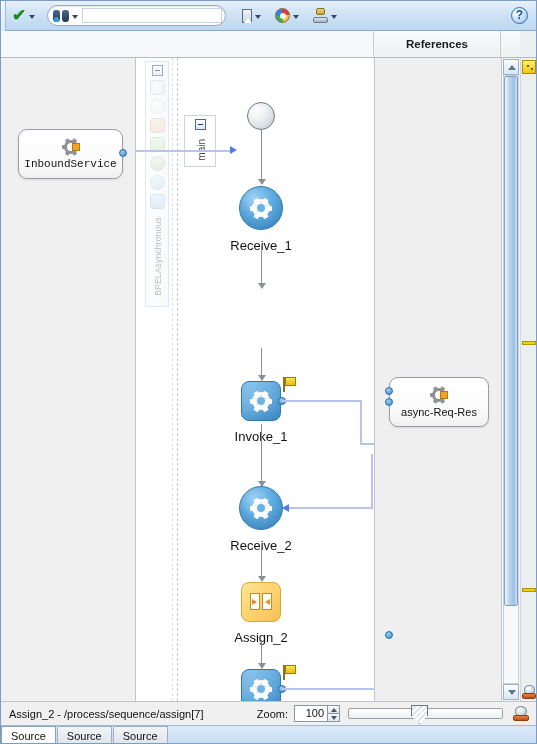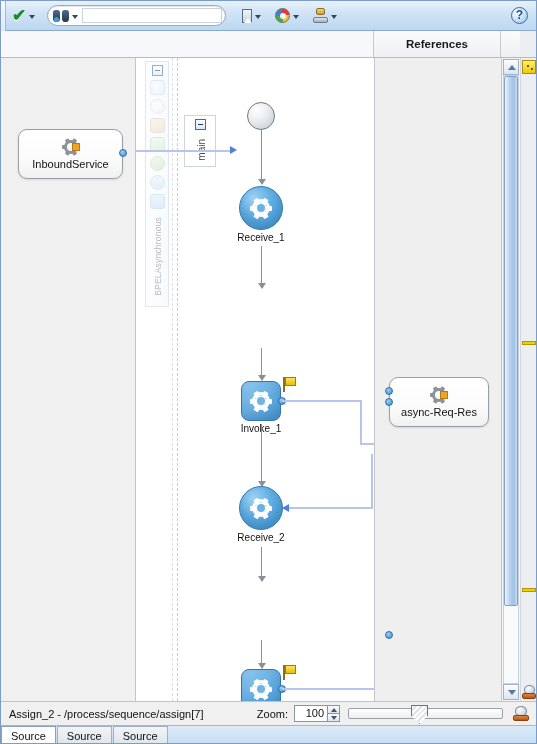--- a/index.html
+++ b/index.html
@@ -195,21 +195,21 @@
   }
   .scope-label span{
     writing-mode: vertical-rl; transform: rotate(180deg);
     font-size:10px; color:#4a4a4a;
   }
 
   
   .node{ position:absolute; }
   .node-label{
     position:absolute; top:100%; left:50%; transform:translateX(-50%);
-    margin-top:2px; font-size:10px; color:#111; white-space:nowrap;
+    margin-top:8px; font-size:13px; color:#111; white-space:nowrap;
   }
   .start-circle{
     width:28px;height:28px;border-radius:50%;
     background: radial-gradient(circle at 33% 28%, #ffffff 0%, #e9ecee 45%, #bfc6cc 100%);
     border:1.5px solid #6f7980;
   }
   .circle-act{
     width:44px;height:44px;border-radius:50%;
     background: radial-gradient(circle at 32% 26%, #9fd1f3 0%, #63b0e4 40%, #3d8fcb 100%);
     border:1.5px solid #2f78ad;
@@ -481,21 +481,21 @@
   <div class="header-row">
     <div class="hdr hdr-canvas"></div>
     <div class="hdr hdr-references">References</div>
     <div class="hdr hdr-scroll"></div>
     <div class="hdr hdr-gutter"></div>
   </div>
 
   <div class="main">
 
     <div class="pane-services">
-      <div class="ref-box" style="left:17px; top:71px; width:105px; height:50px;">
+      <div class="ref-box" style="left:17px; top:71px; width:105px; height:50px;font-family:Liberation Mono, monospace;">
         <span class="svc-gear">
           <span class="ring"></span>
             <span class="sp sp1"></span>
             <span class="sp sp2"></span>
             <span class="sp sp3"></span>
           <span class="hole"></span>
             <span class="dot"></span>
         </span>
         <span class="ref-label">InboundService</span>
       </div>
@@ -595,20 +595,31 @@
               <u></u>
             </span>
         </div>
         <span class="node-label">Receive_2</span>
       </div>
 
       <div class="v-arrow" style="left:125px; top:489px; height:34px;">
         <span class="head"></span>
       </div>
 
+      <div class="node" style="left:105px; top:524px;">
+        <div class="assign-act">
+          <span class="assign-glyph">
+            <span class="d d1"></span>
+              <span class="d d2"></span>
+            <span class="a a1"></span>
+              <span class="a a2"></span>
+          </span>
+        </div>
+        <span class="node-label">Assign_2</span>
+      </div>
 
       <div class="v-arrow" style="left:125px; top:582px; height:28px;">
         <span class="head"></span>
       </div>
 
       <div class="node" style="left:105px; top:611px;">
         <div class="square-act">
           <span class="gear">
               <i></i>
               <u></u>

